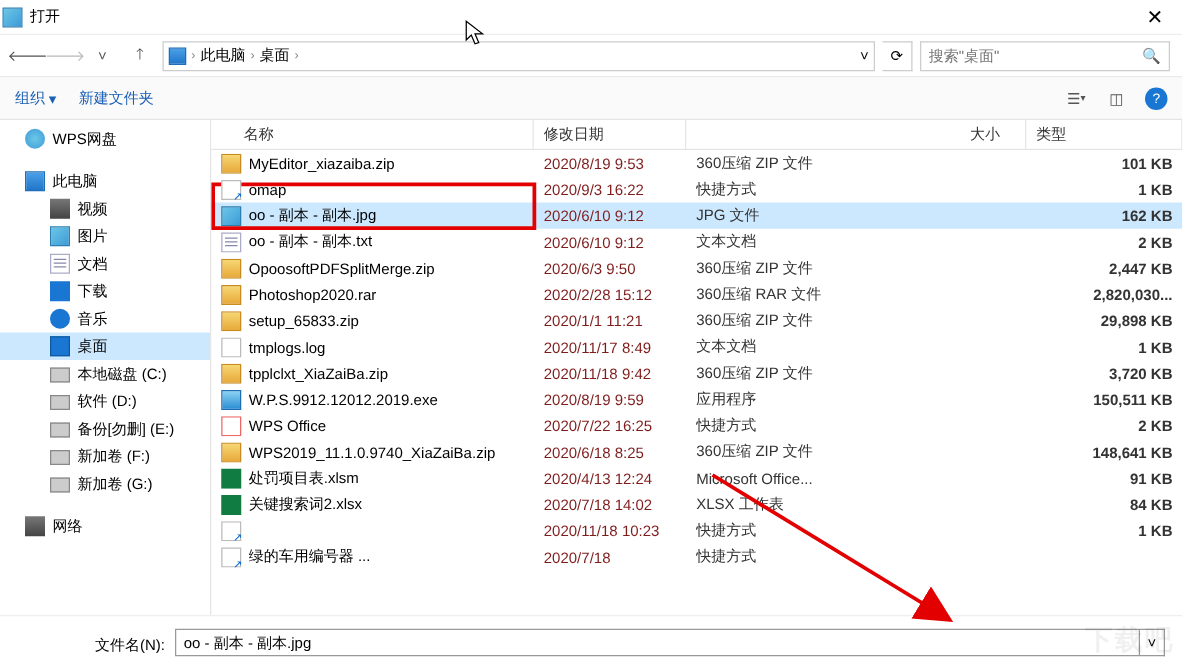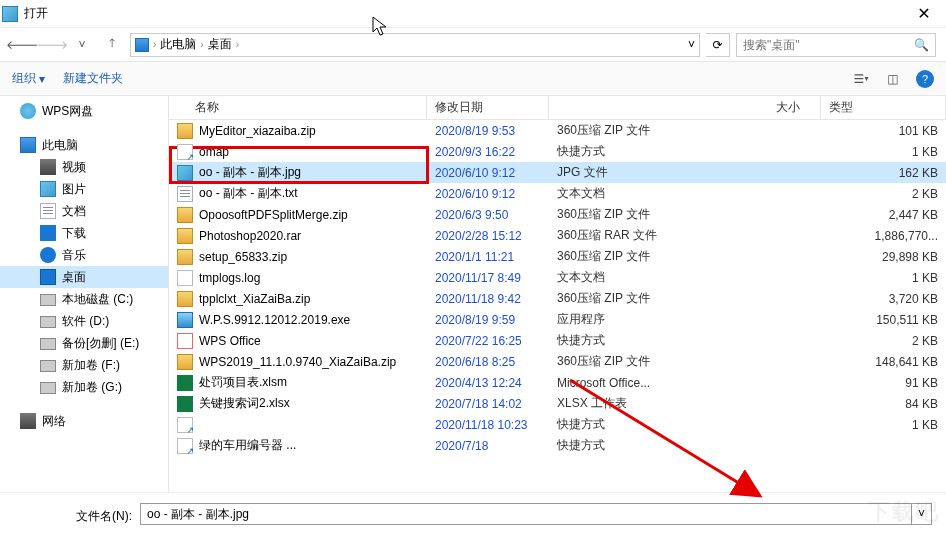--- a/index.html
+++ b/index.html
@@ -43,23 +43,23 @@
 .col-name { width: 258px; }
 .col-date { width: 122px; }
 .col-type { width: 125px; }
 .col-size { flex: 1; text-align: right; justify-content: flex-end; padding-right: 20px; }
 
 .filelist { flex: 1; overflow-y: auto; position: relative; }
 .row { display: flex; height: 21px; align-items: center; }
 .row.selected { background: #cce8ff; }
 .row .cell { padding: 0 8px; overflow: hidden; white-space: nowrap; text-overflow: ellipsis; }
 .cell-name { width: 258px; display: flex; align-items: center; gap: 6px; }
-.cell-date { width: 122px; color: #1d4ed8; }
+.cell-date { width: 122px; color: #7f1d1d; }
 .cell-type { width: 125px; color: #333; }
-.cell-size { flex: 1; text-align: right; padding-right: 20px; color: #333; }
+.cell-size { flex: 1; text-align: right; padding-right: 20px; color: #333; font-weight: bold; }
 .file-icon { width: 16px; height: 16px; flex-shrink: 0; }
 
 .red-box { position: absolute; border: 3px solid #e30000; pointer-events: none; }
 
 .bottom { padding: 10px 14px; display: flex; flex-direction: column; gap: 10px; border-top: 1px solid #eee; }
 .filename-row { display: flex; align-items: flex-end; gap: 8px; }
 .filename-row label { width: 118px; text-align: right; }
 .filename-row input { flex: 1; border: 1px solid #999; height: 22px; padding: 0 6px; }
 .filename-row .combo-arrow { width: 20px; height: 22px; border: 1px solid #999; border-left: none; display: flex; align-items: center; justify-content: center; }
 
@@ -252,21 +252,21 @@
           <div class="cell cell-type">360压缩 ZIP 文件</div>
           <div class="cell cell-size">2,447 KB</div>
         </div>
         <div class="row">
           <div class="cell cell-name">
             <span class="file-icon ic-zip"></span>
             <span>Photoshop2020.rar</span>
           </div>
           <div class="cell cell-date">2020/2/28 15:12</div>
           <div class="cell cell-type">360压缩 RAR 文件</div>
-          <div class="cell cell-size">1,886,770...</div>
+          <div class="cell cell-size">2,820,030...</div>
         </div>
         <div class="row">
           <div class="cell cell-name">
             <span class="file-icon ic-zip"></span>
             <span>setup_65833.zip</span>
           </div>
           <div class="cell cell-date">2020/1/1 11:21</div>
           <div class="cell cell-type">360压缩 ZIP 文件</div>
           <div class="cell cell-size">29,898 KB</div>
         </div>

